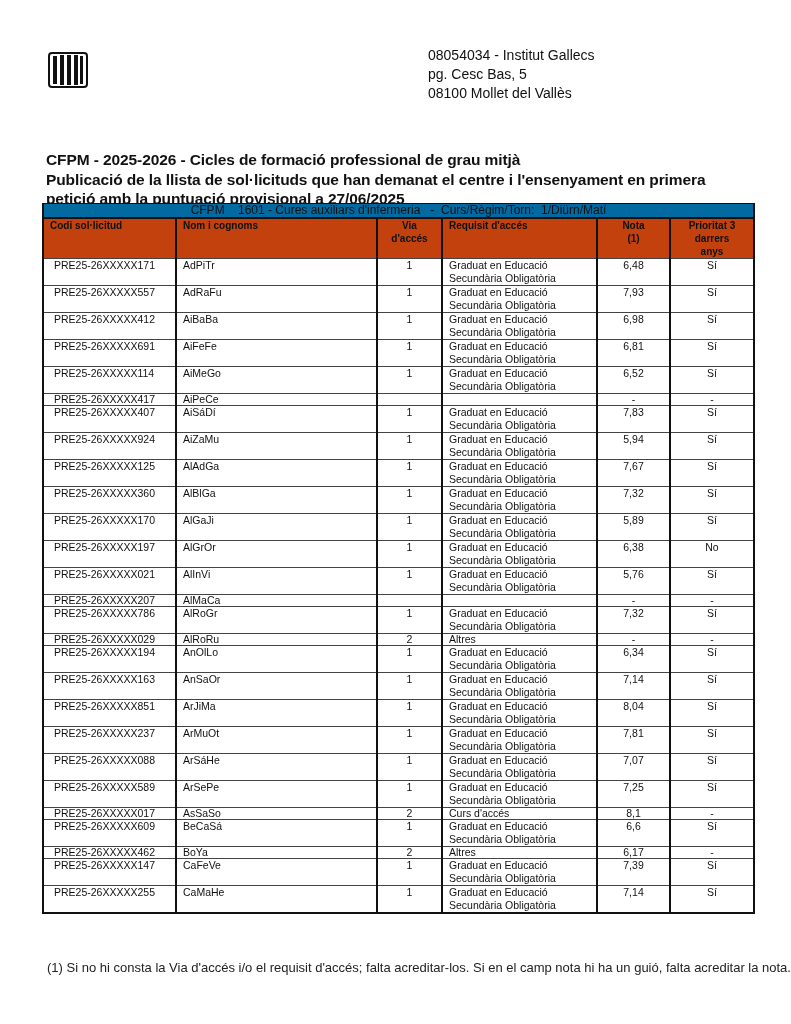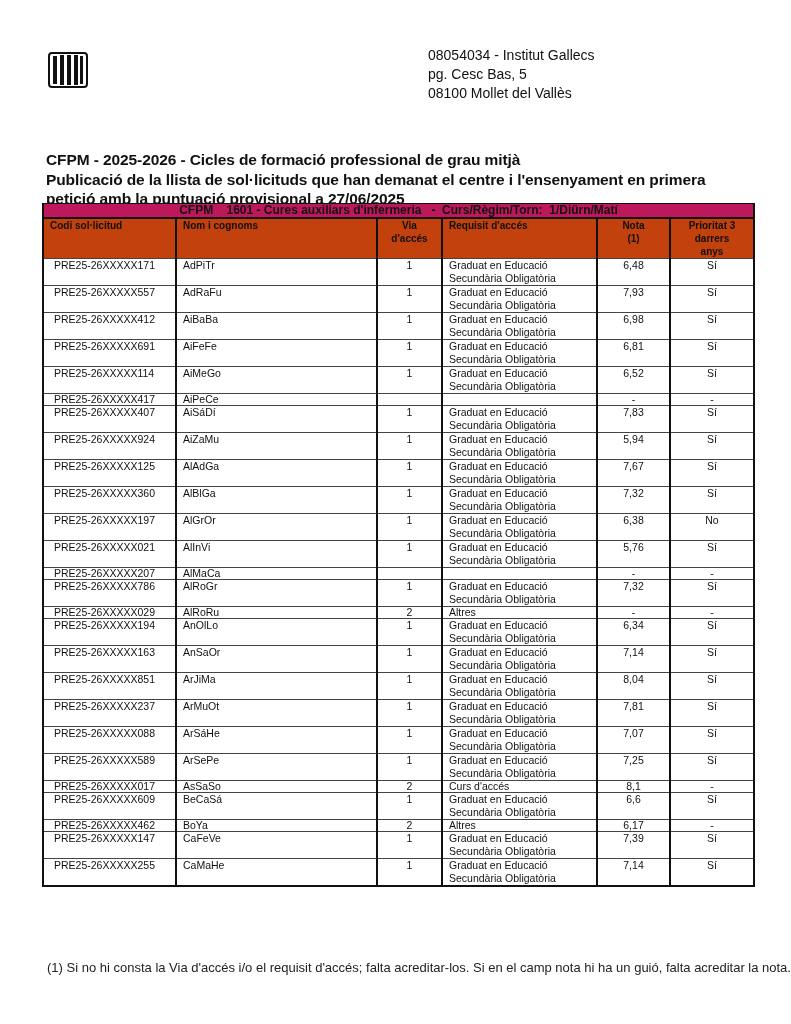--- a/index.html
+++ b/index.html
@@ -11,21 +11,21 @@
   .logo-text { line-height: 13px; font-size: 13px; }
   .logo-text .l1 { font-weight: normal; }
   .logo-text .l2, .logo-text .l3 { font-weight: bold; }
   .address { position: absolute; left: 428px; top: 46px; font-size: 14px; line-height: 19px; }
   .title { position: absolute; left: 46px; top: 115px; width: 700px; font-weight: bold;
            font-size: 15.5px; line-height: 19.5px; letter-spacing: -0.1px; margin-top: 35px; }
   .doc-table { position: absolute; left: 42px; top: 203px; width: 711px; border-collapse: collapse;
                font-size: 10.5px; table-layout: fixed; border-left: 2px solid #111; border-right: 2px solid #111; }
   .doc-table td, .doc-table th { border: 1px solid #444; padding: 0 6px; vertical-align: top; line-height: 13px; }
   .doc-table .v { border-left: 2px solid #111; border-right: 2px solid #111; }
-  .caption-row th { background: #be185d; font-weight: bold; font-size: 12px; text-align: center; height: 13px;
+  .caption-row th { background: #0369a1; font-weight: normal; font-size: 12px; text-align: center; height: 13px;
                     border-top: 1.5px solid #111; border-bottom: 2px solid #111; padding: 0; }
   .head-row th { background: #c2410c; font-weight: bold; font-size: 10px; height: 39px; border-bottom: 1px solid #444; }
   .head-row th.left { text-align: left; }
   .head-row th.center { text-align: center; }
   .row-2 td { height: 26px; }
   .row-1 td { height: 11px; line-height: 11px; }
   .c-code { padding-left: 10px !important; border-radius: 8px; }
   .center { text-align: center; }
   .last td { border-bottom: 2px solid #111; }
   .footnote { position: absolute; left: 47px; top: 960px; font-size: 13px; color: #222; }
@@ -194,20 +194,31 @@
         <td class="v">AlBlGa</td>
         <td class="center">1</td>
         <td class="v">
           <div>Graduat en Educació</div>
           <div>Secundària Obligatòria</div>
         </td>
         <td class="center">7,32</td>
         <td class="center v">Sí</td>
       </tr>
       <tr class="row-2">
+        <td class="c-code">PRE25-26XXXXX170</td>
+        <td class="v">AlGaJi</td>
+        <td class="center">1</td>
+        <td class="v">
+          <div>Graduat en Educació</div>
+          <div>Secundària Obligatòria</div>
+        </td>
+        <td class="center">5,89</td>
+        <td class="center v">Sí</td>
+      </tr>
+      <tr class="row-2">
         <td class="c-code">PRE25-26XXXXX197</td>
         <td class="v">AlGrOr</td>
         <td class="center">1</td>
         <td class="v">
           <div>Graduat en Educació</div>
           <div>Secundària Obligatòria</div>
         </td>
         <td class="center">6,38</td>
         <td class="center v">No</td>
       </tr>

